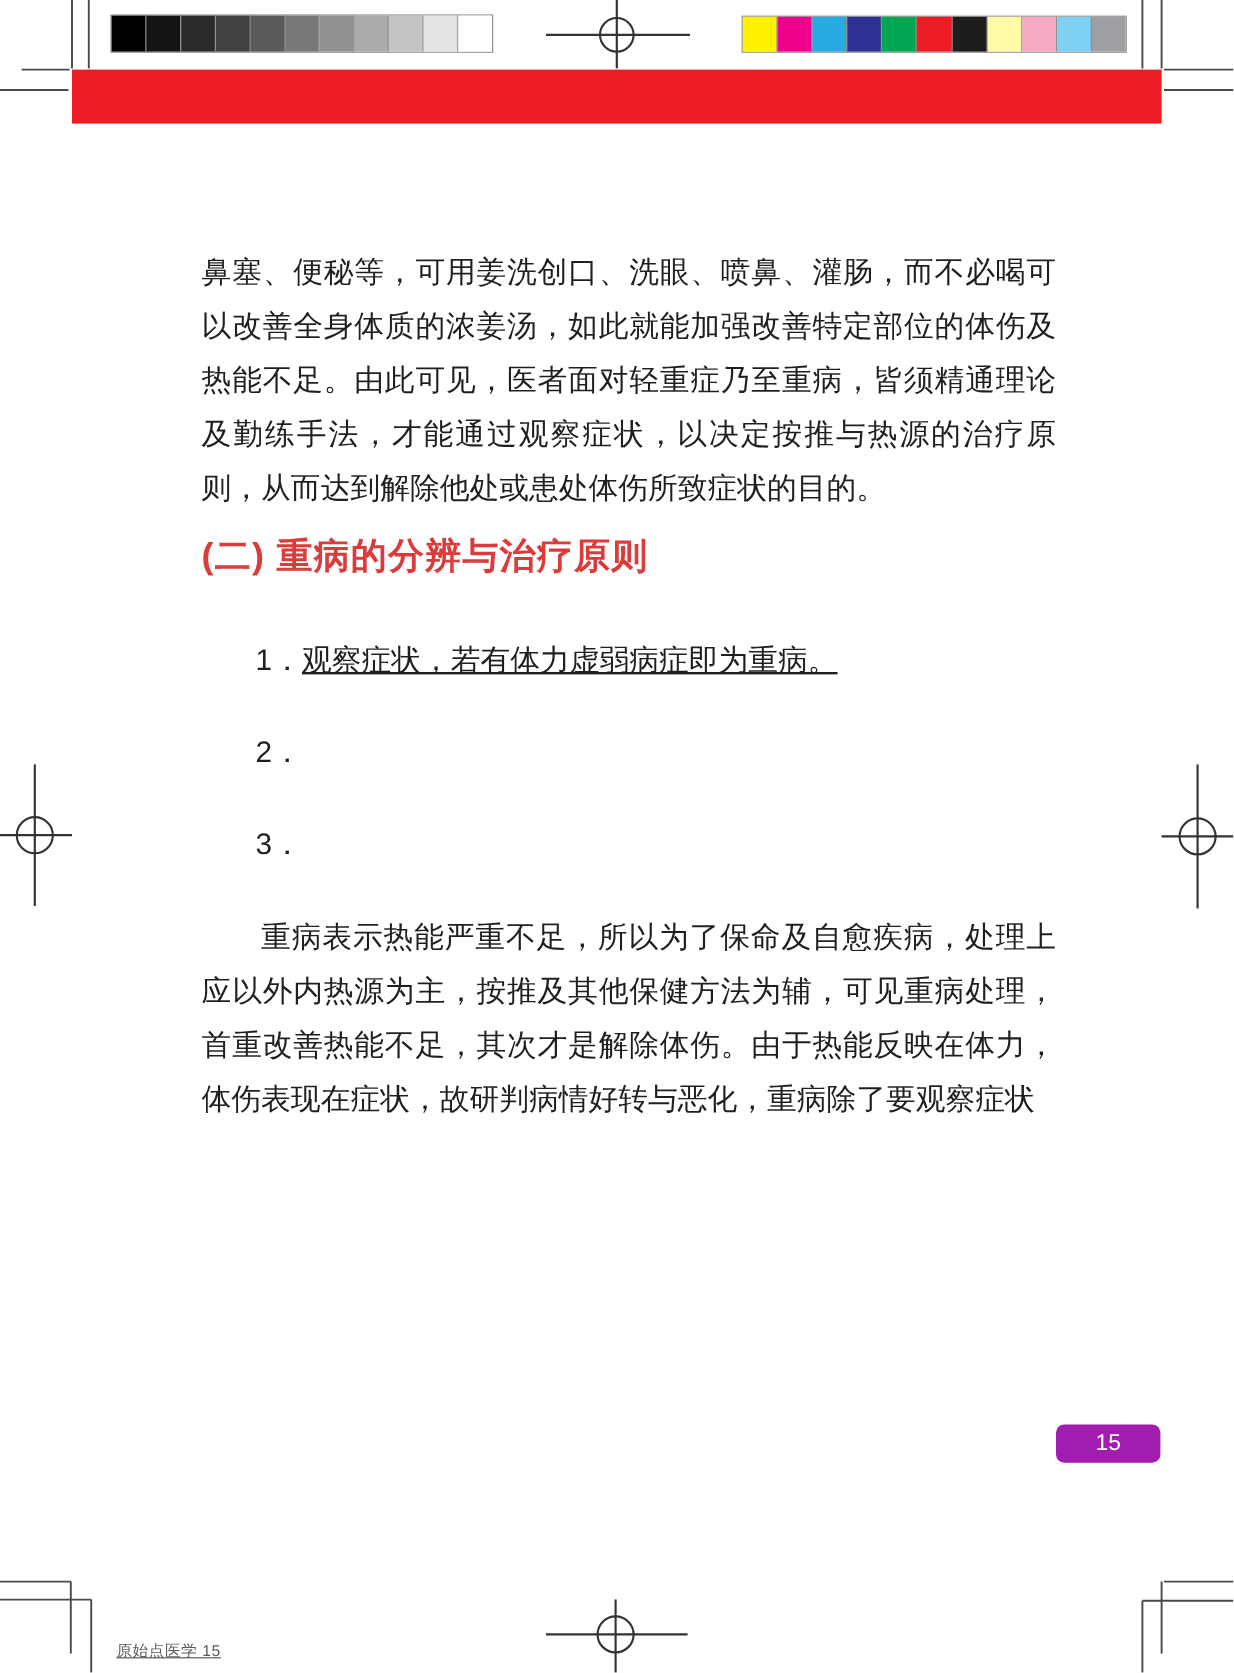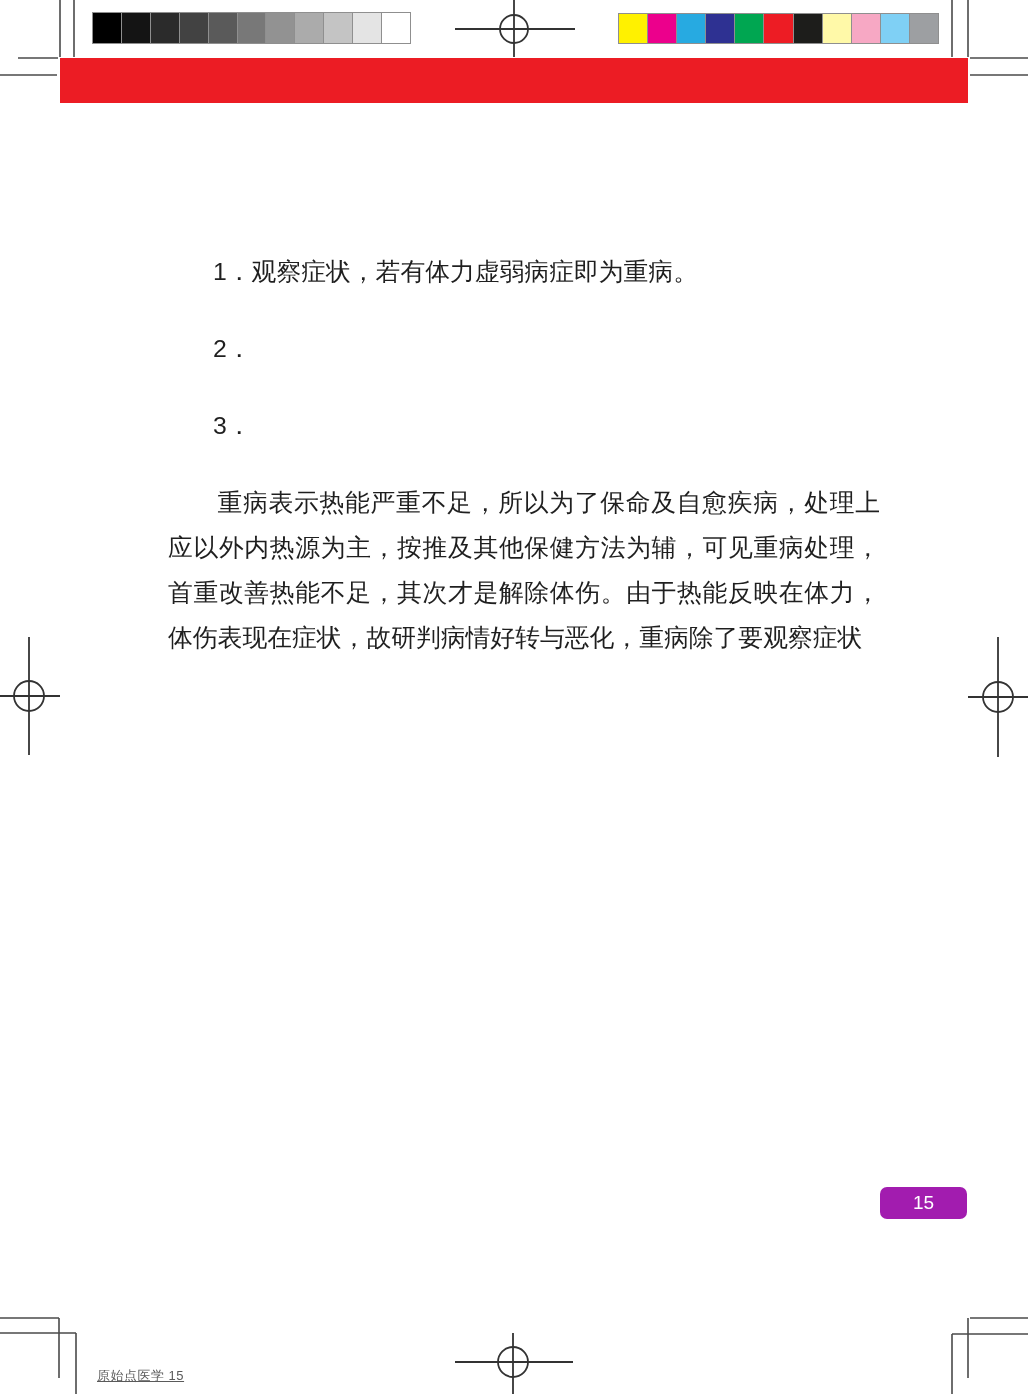--- a/index.html
+++ b/index.html
@@ -24,21 +24,21 @@
     text-align:justify;
   }
   .para { text-align:justify; }
   .section-heading {
     margin-top:14px; font-size:30px; line-height:40px; font-weight:bold;
     letter-spacing:1px; text-align:left;
   }
   .numbered-list { margin-top:44px; }
   .list-item { display:flex; margin-bottom:32px; padding-left:45px; }
   .list-item .marker { flex:0 0 38px; }
-  .list-item .item-text { flex:1 1 auto; text-align:justify; }
+  .list-item .item-text { flex:1 1 auto; text-align:justify;text-decoration:underline; }
   .closing-para { margin-top:2px; text-indent:2em; text-align:justify; }
   
   .page-number-badge {
     position:absolute; left:880px; top:1187px; width:87px; height:32px;
     border-radius:7px; color:#ffffff; font-size:19px;
     display:flex; align-items:center; justify-content:center; z-index:3;
   }
   .footer-left {
     position:absolute; left:97px; top:1367px; font-size:13px; color:#5a5a5a; z-index:3; letter-spacing:0.5px;text-decoration:underline;
   }
@@ -120,21 +120,23 @@
   <div class="swatch" style="background: rgb(29, 29, 27);"></div>
   <div class="swatch" style="background: rgb(255, 249, 168);"></div>
   <div class="swatch" style="background: rgb(247, 168, 196);"></div>
   <div class="swatch" style="background: rgb(127, 208, 245);"></div>
   <div class="swatch" style="background: rgb(157, 159, 162);"></div>
 </div>
 
 <div class="red-banner" style="background: rgb(236, 28, 36);"></div>
 
 <div class="content">
+  <p class="para">鼻塞、便秘等，可用姜洗创口、洗眼、喷鼻、灌肠，而不必喝可以改善全身体质的浓姜汤，如此就能加强改善特定部位的体伤及热能不足。由此可见，医者面对轻重症乃至重病，皆须精通理论及勤练手法，才能通过观察症状，以决定按推与热源的治疗原则，从而达到解除他处或患处体伤所致症状的目的。</p>
 
+  <h2 class="section-heading" style="color: rgb(220, 59, 59);">(二) 重病的分辨与治疗原则</h2>
 
   <div class="numbered-list">
     <div class="list-item">
       <span class="marker">1．</span>
       <span class="item-text">观察症状，若有体力虚弱病症即为重病。</span>
     </div>
     <div class="list-item">
       <span class="marker">2．</span>
     </div>
     <div class="list-item">

